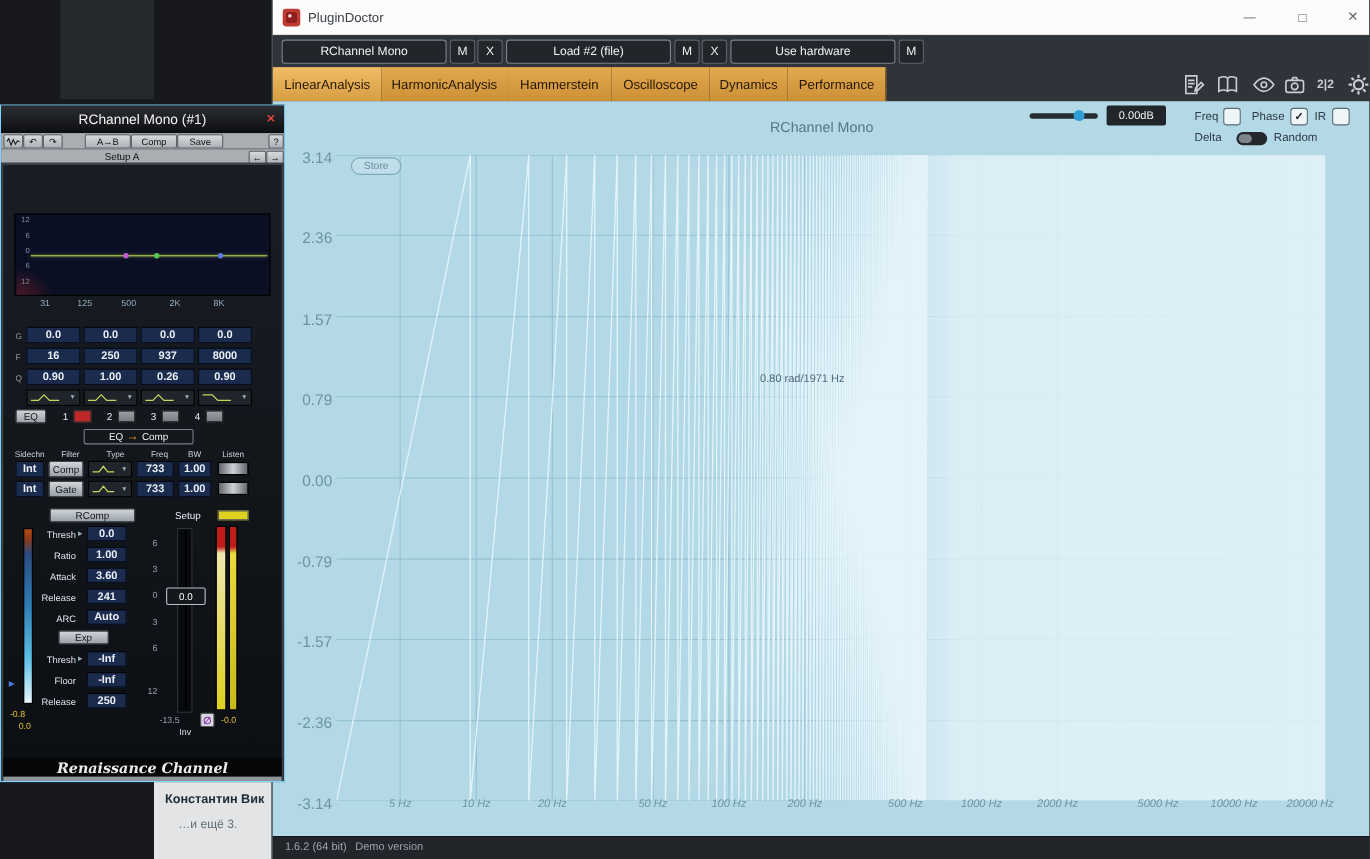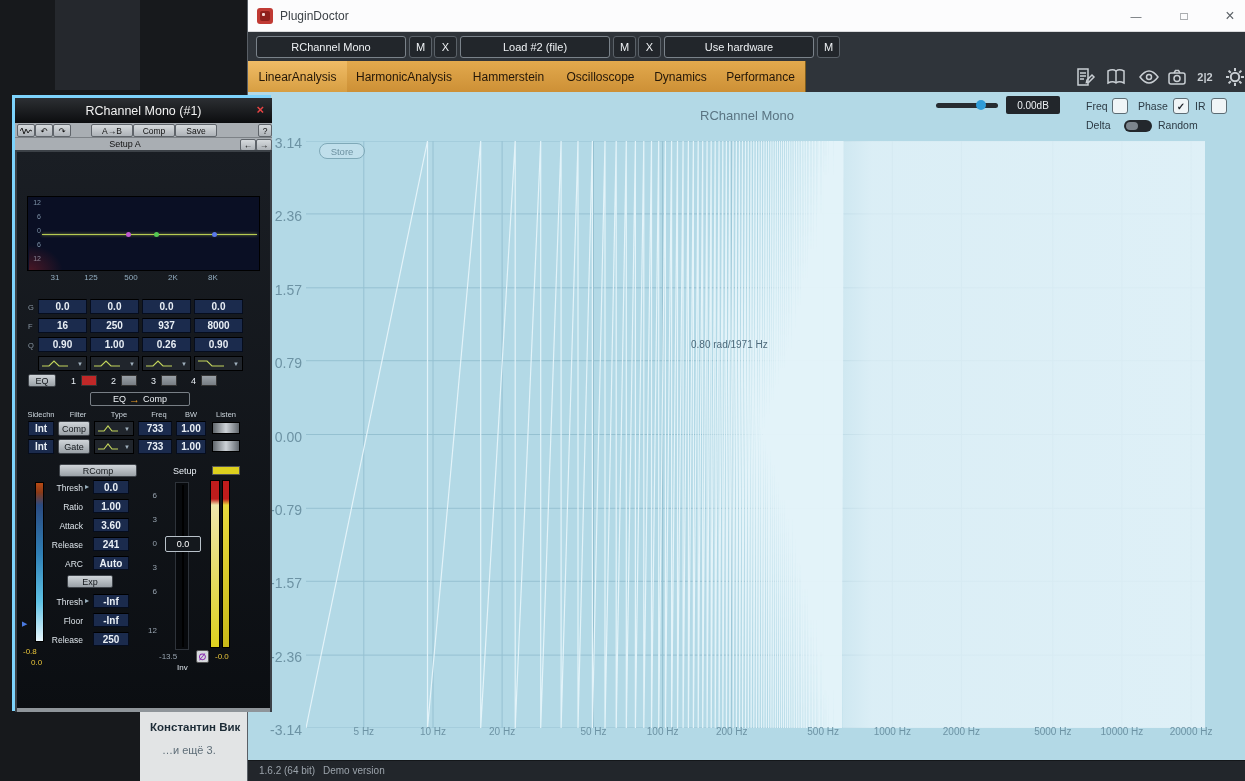--- a/index.html
+++ b/index.html
@@ -27,21 +27,21 @@
            color:#eef1f4;font-size:11px;display:flex;align-items:center;justify-content:center;cursor:default;}
   .mxbtn{border-color:#5a6168;}
   .tab{position:absolute;top:0;height:31px;display:flex;align-items:center;justify-content:center;
        background:linear-gradient(#e2a94d,#cd9036);border-right:1px solid #7c5c1e;color:#241708;font-size:12px;}
   .tab.active{background:linear-gradient(#f0bc66,#d79e42);}
   .pdicon{position:absolute;top:0;width:24px;height:24px;display:flex;align-items:center;justify-content:center;color:#c9ced3;}
   .pdicon svg{stroke:#c9ced3;fill:none;stroke-width:1.5;}
   .cb{position:absolute;width:14px;height:14px;background:#f0f5f7;border:1px solid #5c6c74;border-radius:3px;
       display:flex;align-items:center;justify-content:center;font-weight:bold;font-size:10px;color:#1c2228;}
   .cblab{position:absolute;font-size:10.5px;color:#2c3a44;}
-  .xtick{position:absolute;top:634px;transform:translateX(-50%);font-size:10px;color:#6d93a4;white-space:nowrap;}
+  .xtick{position:absolute;top:634px;transform:translateX(-50%);font-size:10px;color:#6d93a4;white-space:nowrap;font-style:italic;}
   .ytick{position:absolute;left:0;width:54px;text-align:right;font-size:14px;color:#6d93a4;}
   .wctrl{position:absolute;top:5px;width:26px;height:22px;display:flex;align-items:center;justify-content:center;color:#5d6368;}
 </style>
 </head>
 <body>
 
 <div class="screen">
 
   <div class="a" style="left:55px;top:0;width:85px;height:90px;background:#25282d;"></div>
 
@@ -201,21 +201,21 @@
         <div class="ytick" style="top: 557.092px;">-2.36</div>
         <div class="ytick" style="top: 630px;">-3.14</div>
       </div>
 
     <div class="a" style="left:0;top:760px;width:998px;height:21px;background:#22262b;border-top:1px solid #14171a;">
       <span class="a" style="left:11px;top:4px;font-size:10px;color:#9ba3ab;">1.6.2 (64 bit)</span>
       <span class="a" style="left:75px;top:4px;font-size:10px;color:#9ba3ab;">Demo version</span>
     </div>
   </div>
 
-  <div class="a" style="left:12px;top:95px;width:259px;height:616px;background:#101318;border:3px solid #7dd3fc;">
+  <div class="a" style="left:0;top:95px;width:259px;height:616px;background:#101318;border:1px solid #7dd3fc;">
 
     <div class="a" style="left:0;top:0;width:257px;height:25px;background:linear-gradient(#2c2f33,#0c0d0f);display:flex;align-items:center;justify-content:center;">
       <span style="color:#f2f2f2;font-size:12.5px;">RChannel Mono (#1)</span>
       <span class="a" style="right:8px;top:4px;color:#e84444;font-size:13px;font-weight:bold;">×</span>
     </div>
 
     <div class="a" style="left:0;top:25px;width:257px;height:14px;background:#a9aeb3;">
       <div class="tb" style="left:2px;width:16px;">
         <svg width="12" height="8" viewBox="0 0 12 8">
             <polyline points="0,4 2,1 4,7 6,2 8,6 10,3 12,4" fill="none" stroke="#222" stroke-width="1"></polyline>
@@ -389,16 +389,19 @@
       <div class="a" style="left:150px;top:386px;width:36px;height:16px;background:#14181d;border:1px solid #b9c2ca;border-radius:2px;color:#fff;font-size:9px;display:flex;align-items:center;justify-content:center;">0.0</div>
 
       <div class="a" style="left:195px;top:330px;width:10px;height:168px;border:1px solid #000;background:linear-gradient(#c01c1c 0px,#c01c1c 18px,#efe6ac 24px,#ddd01e 100%);"></div>
       <div class="a" style="left:207px;top:330px;width:8px;height:168px;border:1px solid #000;background:linear-gradient(#c01c1c 0px,#c01c1c 18px,#e8d93c 24px,#c8b818 100%);"></div>
 
       <span class="a" style="left:144px;top:502px;font-size:8px;color:#97a3af;">-13.5</span>
       <span class="a" style="left:162px;top:513px;font-size:8px;color:#dfe6ec;">Inv</span>
       <div class="a" style="left:181px;top:500px;width:13px;height:13px;background:#d6d9dd;border:1px solid #555;border-radius:2px;display:flex;align-items:center;justify-content:center;font-weight:bold;font-size:9px;color:#8a2bb0;">∅</div>
       <span class="a" style="left:200px;top:502px;font-size:8px;color:#e6c33a;">-0.0</span>
 
+      <div class="a" style="left:2px;top:541px;width:253px;height:20px;background:#060606;display:flex;align-items:center;justify-content:center;">
+        <span style="font-family:'DejaVu Serif',serif;font-style:italic;font-weight:bold;font-size:13px;color:#ececec;">Renaissance Channel</span>
+      </div>
       <div class="a" style="left:2px;top:558px;width:253px;height:4px;background:#8f959a;"></div>
     </div>
   </div>
 </div>
 
 </body></html>

